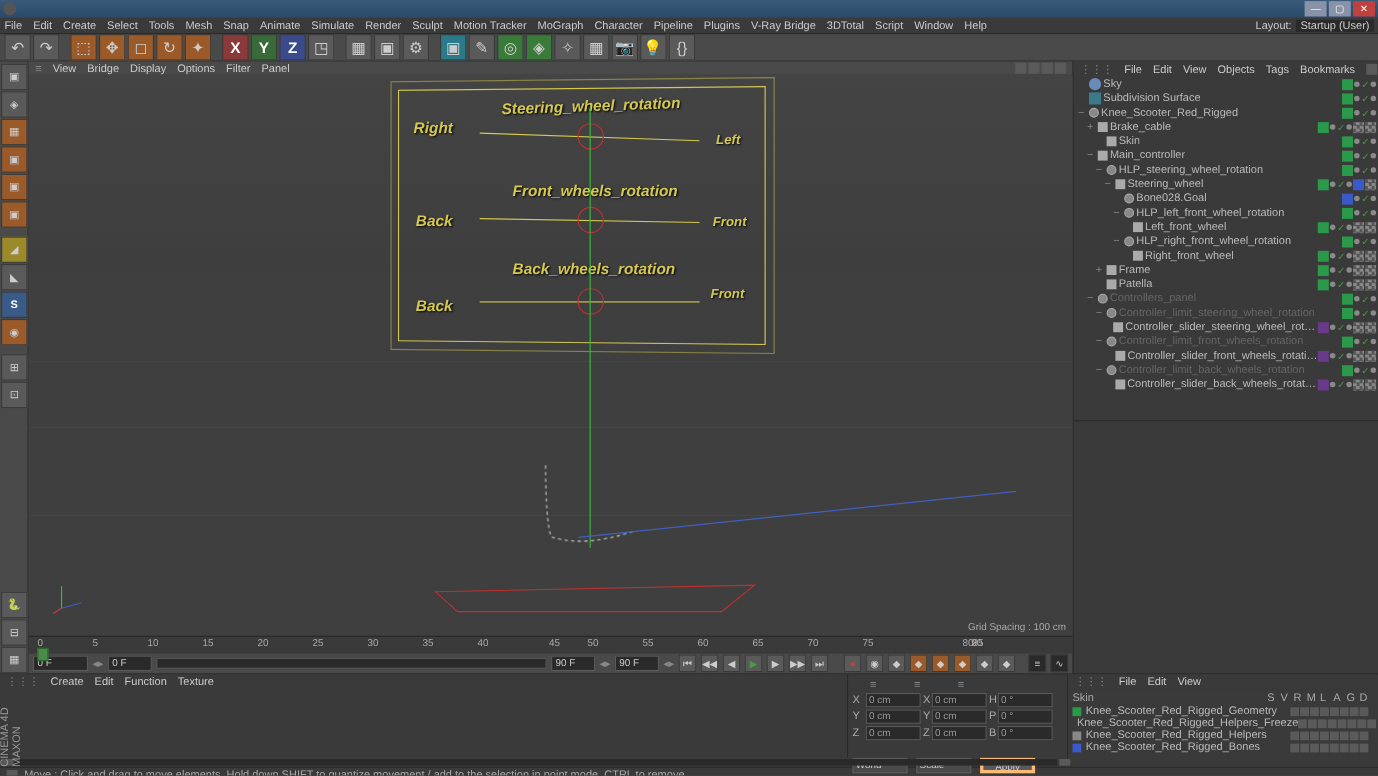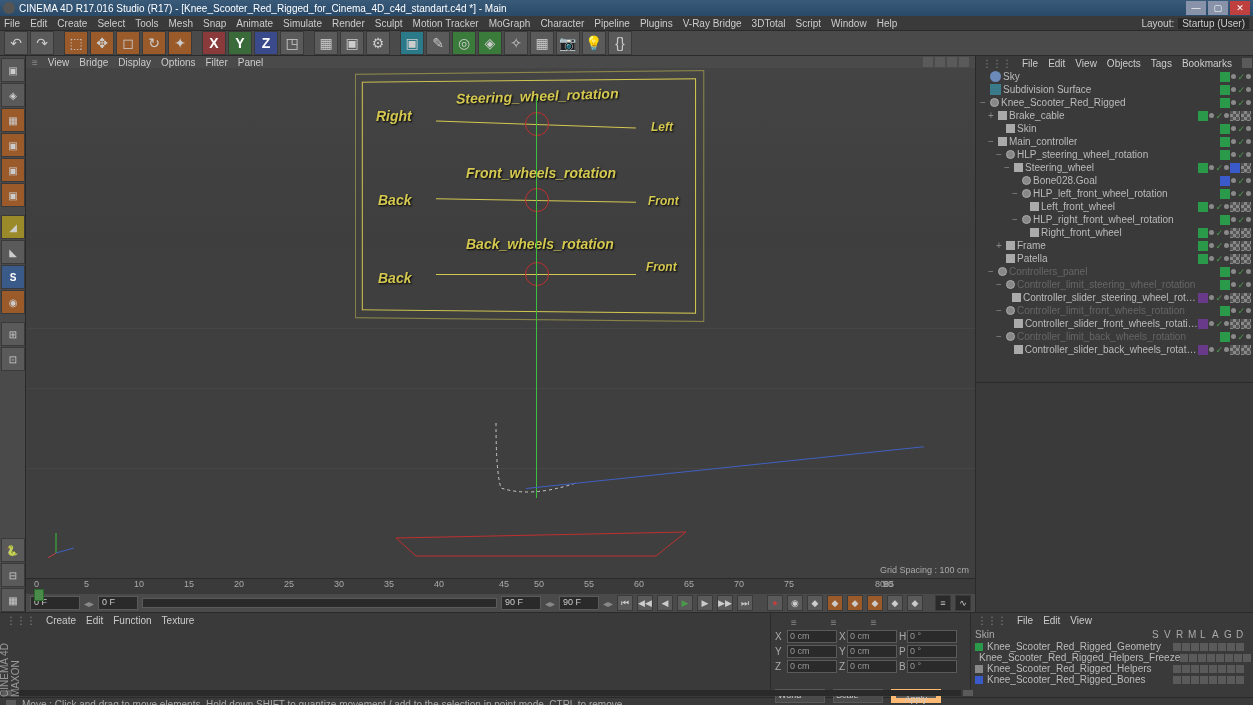--- a/index.html
+++ b/index.html
@@ -93,21 +93,21 @@
 .mat-item { display: flex; flex-direction: column; align-items: center; width: 40px; }
 .mat-ball { width: 28px; height: 28px; border-radius: 50%; background: radial-gradient(circle at 30% 30%, #eee, #666); }
 .mat-label { font-size: 8px; color: #ccc; margin-top: 2px; }
 
 
 .coord-panel { width: 200px; padding: 4px; display: flex; flex-direction: column; gap: 2px; border-left: 1px solid #2a2a2a; }
 .coord-row { display: flex; gap: 2px; align-items: center; font-size: 9px; }
 .coord-label { width: 10px; color: #aaa; }
 .coord-field { width: 50px; height: 13px; background: #2a2a2a; border: 1px solid #5a5a5a; color: #999; font-size: 9px; padding: 0 2px; }
 .coord-dropdown { width: 50px; height: 14px; background: #4a4a4a; border: 1px solid #5a5a5a; font-size: 9px; color: #ccc; padding: 0 2px; }
-.apply-btn { width: 50px; height: 14px; background: #5a5a5a; border: 5px solid #fdba74; font-size: 9px; color: #ccc; text-align: center; }
+.apply-btn { width: 50px; height: 14px; background: #5a5a5a; border: 3px solid #fdba74; font-size: 9px; color: #ccc; text-align: center; }
 
 
 .layers-panel { width: 278px; border-left: 1px solid #2a2a2a; display: flex; flex-direction: column; }
 .layers-header { height: 14px; background: #3a3a3a; display: flex; align-items: center; padding: 0 4px; font-size: 9px; color: #aaa; }
 .layers-list { flex: 1; }
 .layer-row { display: flex; align-items: center; height: 11px; padding: 0 4px; font-size: 9px; color: #bbb; }
 .layer-swatch { width: 8px; height: 8px; margin-right: 4px; }
 .layer-icons { margin-left: auto; display: flex; gap: 1px; }
 .li { width: 8px; height: 8px; background: #5a5a5a; }
 
@@ -122,21 +122,20 @@
 .vp-axis-green { position: absolute; width: 1px; background: #3ac03a; }
 .vp-line-blue { position: absolute; height: 1px; background: #4060c0; width: 400px; transform-origin: left center; }
 .vp-grid-line { position: absolute; background: rgba(255,255,255,0.04); }
 .logo-block { position: absolute; bottom: 8px; left: 0; width: 20px; height: 60px; display: flex; flex-direction: column; align-items: center; justify-content: center; font-size: 6px; color: #999; }
 </style>
 </head>
 <body>
 
 <div class="titlebar">
   <div class="titlebar-icon"></div>
-  <span>CINEMA 4D R17.016 Studio (R17) - [Knee_Scooter_Red_Rigged_for_Cinema_4D_c4d_standart.c4d *] - Main</span>
   <div class="win-controls">
     <div class="win-btn win-min">—</div>
     <div class="win-btn win-max">▢</div>
     <div class="win-btn win-close">✕</div>
   </div>
 </div>
 
 <div class="menubar">
   <span>File</span>
   <span>Edit</span>

